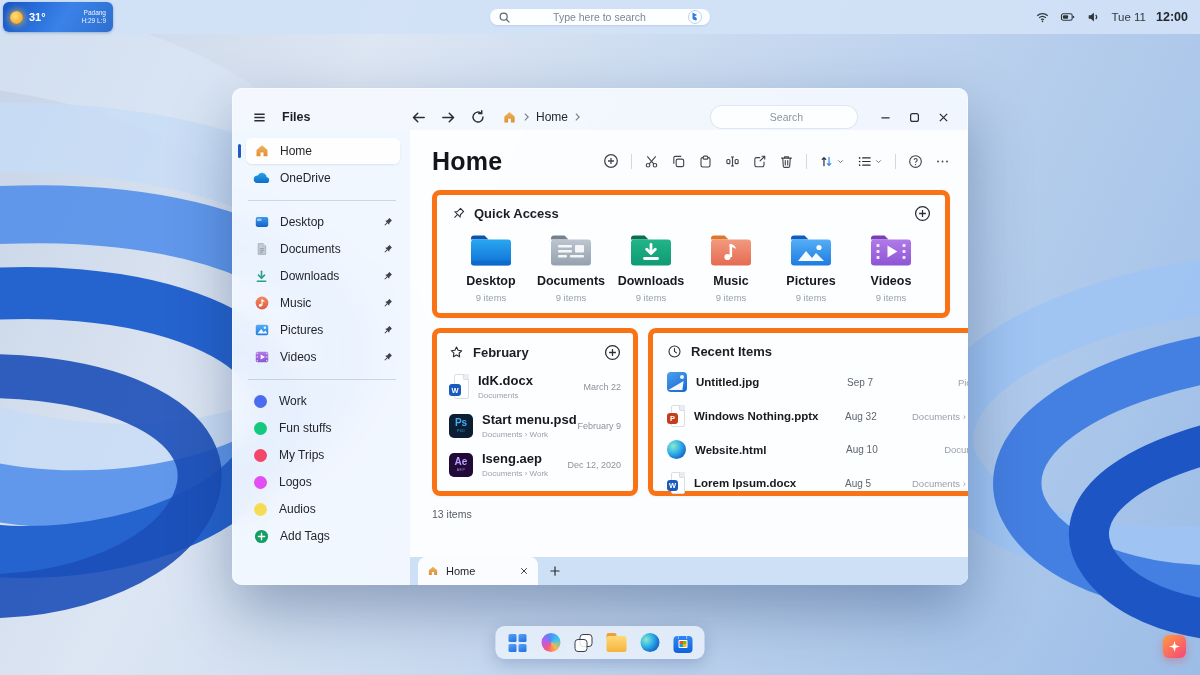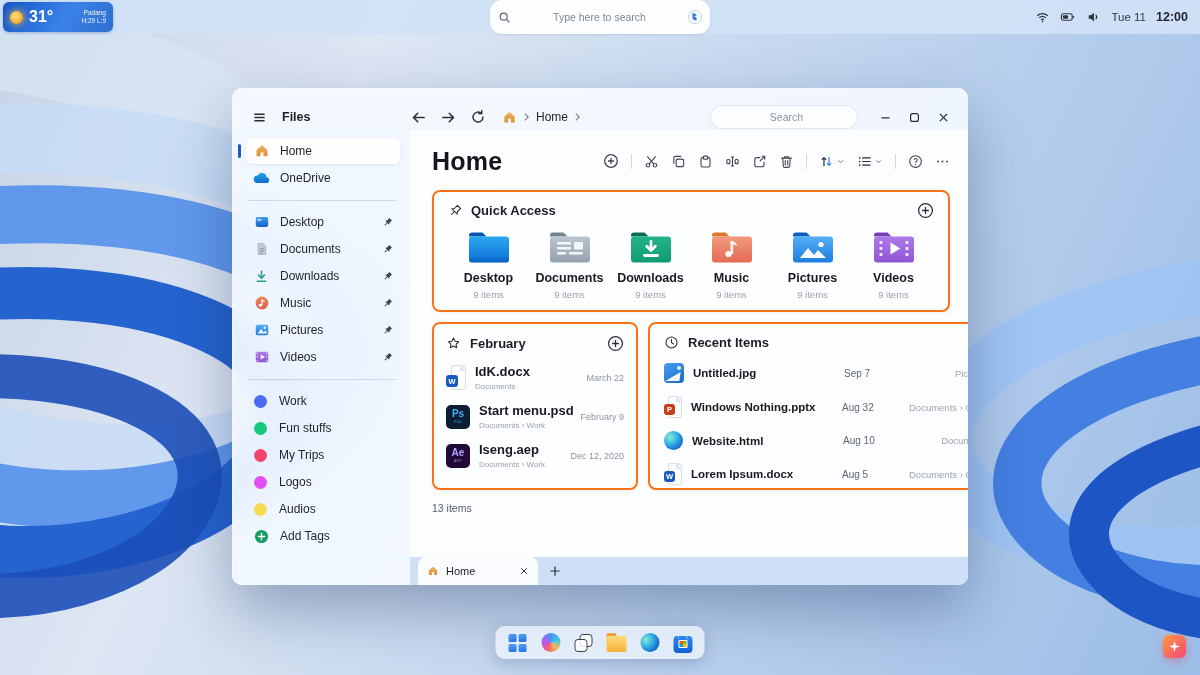--- a/index.html
+++ b/index.html
@@ -13,23 +13,23 @@
 
   
   .topbar { position:absolute; left:0; top:0; width:1200px; height:34px;
     background:rgba(209,226,246,.92); display:flex; align-items:center; }
   .weather { position:absolute; left:3px; top:2px; width:110px; height:30px; border-radius:6px;
     background:linear-gradient(120deg,#1256c8,#3b82e8 55%,#2d6fd0); display:flex; align-items:center;
     padding:0 7px; gap:6px; color:#fff; box-shadow:0 1px 3px rgba(20,50,110,.3); }
   .sun { width:13px; height:13px; border-radius:50%;
     background:radial-gradient(circle at 40% 40%, #ffe27a, #f7a928 70%);
     box-shadow:0 0 6px 2px rgba(255,190,60,.55); }
-  .w-temp { font-size:16px; font-weight:700; }
+  .w-temp { font-size:11px; font-weight:700; }
   .w-right { margin-left:auto; text-align:right; font-size:6.5px; line-height:8px; opacity:.92; }
-  .tsearch { margin:0 auto; width:220px; height:34px; border-radius:12px;
+  .tsearch { margin:0 auto; width:220px; height:16px; border-radius:12px;
     background:rgba(255,255,255,.95); display:flex; align-items:center; padding:8px 8px;
     box-shadow:0 1px 2px rgba(40,70,130,.12); }
   .tsearch input { flex:1; border:none; outline:none; background:transparent;
     font-family:"Liberation Sans",sans-serif; font-size:10.5px; text-align:center; color:#3c4148; }
   .tsearch input::placeholder { color:#7e8690; }
   .bing { width:14px; height:14px; border-radius:50%; border:1px solid #b9d4f2; background:#fff;
     display:flex; align-items:center; justify-content:center; }
   .tray { position:absolute; right:12px; top:0; height:34px; display:flex; align-items:center;
     gap:10px; color:#2c3138; }
   .tray-date { font-size:11.5px; color:#33383f; }
@@ -71,21 +71,21 @@
 
   
   .main { flex:1; display:flex; flex-direction:column; min-width:0;
     background:rgba(255,255,255,.72); padding:14px 18px 0 22px; }
   .main-head { display:flex; align-items:center; height:34px; flex:none; }
   .page-title { font-size:25px; font-weight:700; color:#14161b; letter-spacing:.2px; }
   .toolbar { margin-left:auto; display:flex; align-items:center; gap:12px; color:#42464e; }
   .tsep { width:1px; height:15px; background:#d3d8e0; }
   .tbtn { display:flex; align-items:center; gap:2px; }
 
-  .card { background:rgba(253,254,255,.97); border:2px solid #f97316; border-radius:8px;
+  .card { background:rgba(253,254,255,.97); border:5px solid #f97316; border-radius:8px;
     box-shadow:0 1px 3px rgba(30,50,90,.05); }
   .qa-card { margin-top:12px; padding:10px 14px 10px; flex:none; }
   .chead { display:flex; align-items:center; gap:9px; color:#1b1e24; }
   .ctitle { font-size:13px; font-weight:700; }
   .chead .addbtn { margin-left:auto; display:flex; color:#2a2e34; }
   .qa-grid { display:flex; margin-top:9px; }
   .qa-tile { flex:1; display:flex; flex-direction:column; align-items:center; }
   .folder-svg { width:46px; height:38px; }
   .qa-name { font-size:12.5px; font-weight:700; color:#17191f; margin-top:5px; }
   .qa-count { font-size:9.5px; color:#9aa1ab; margin-top:4px; }

